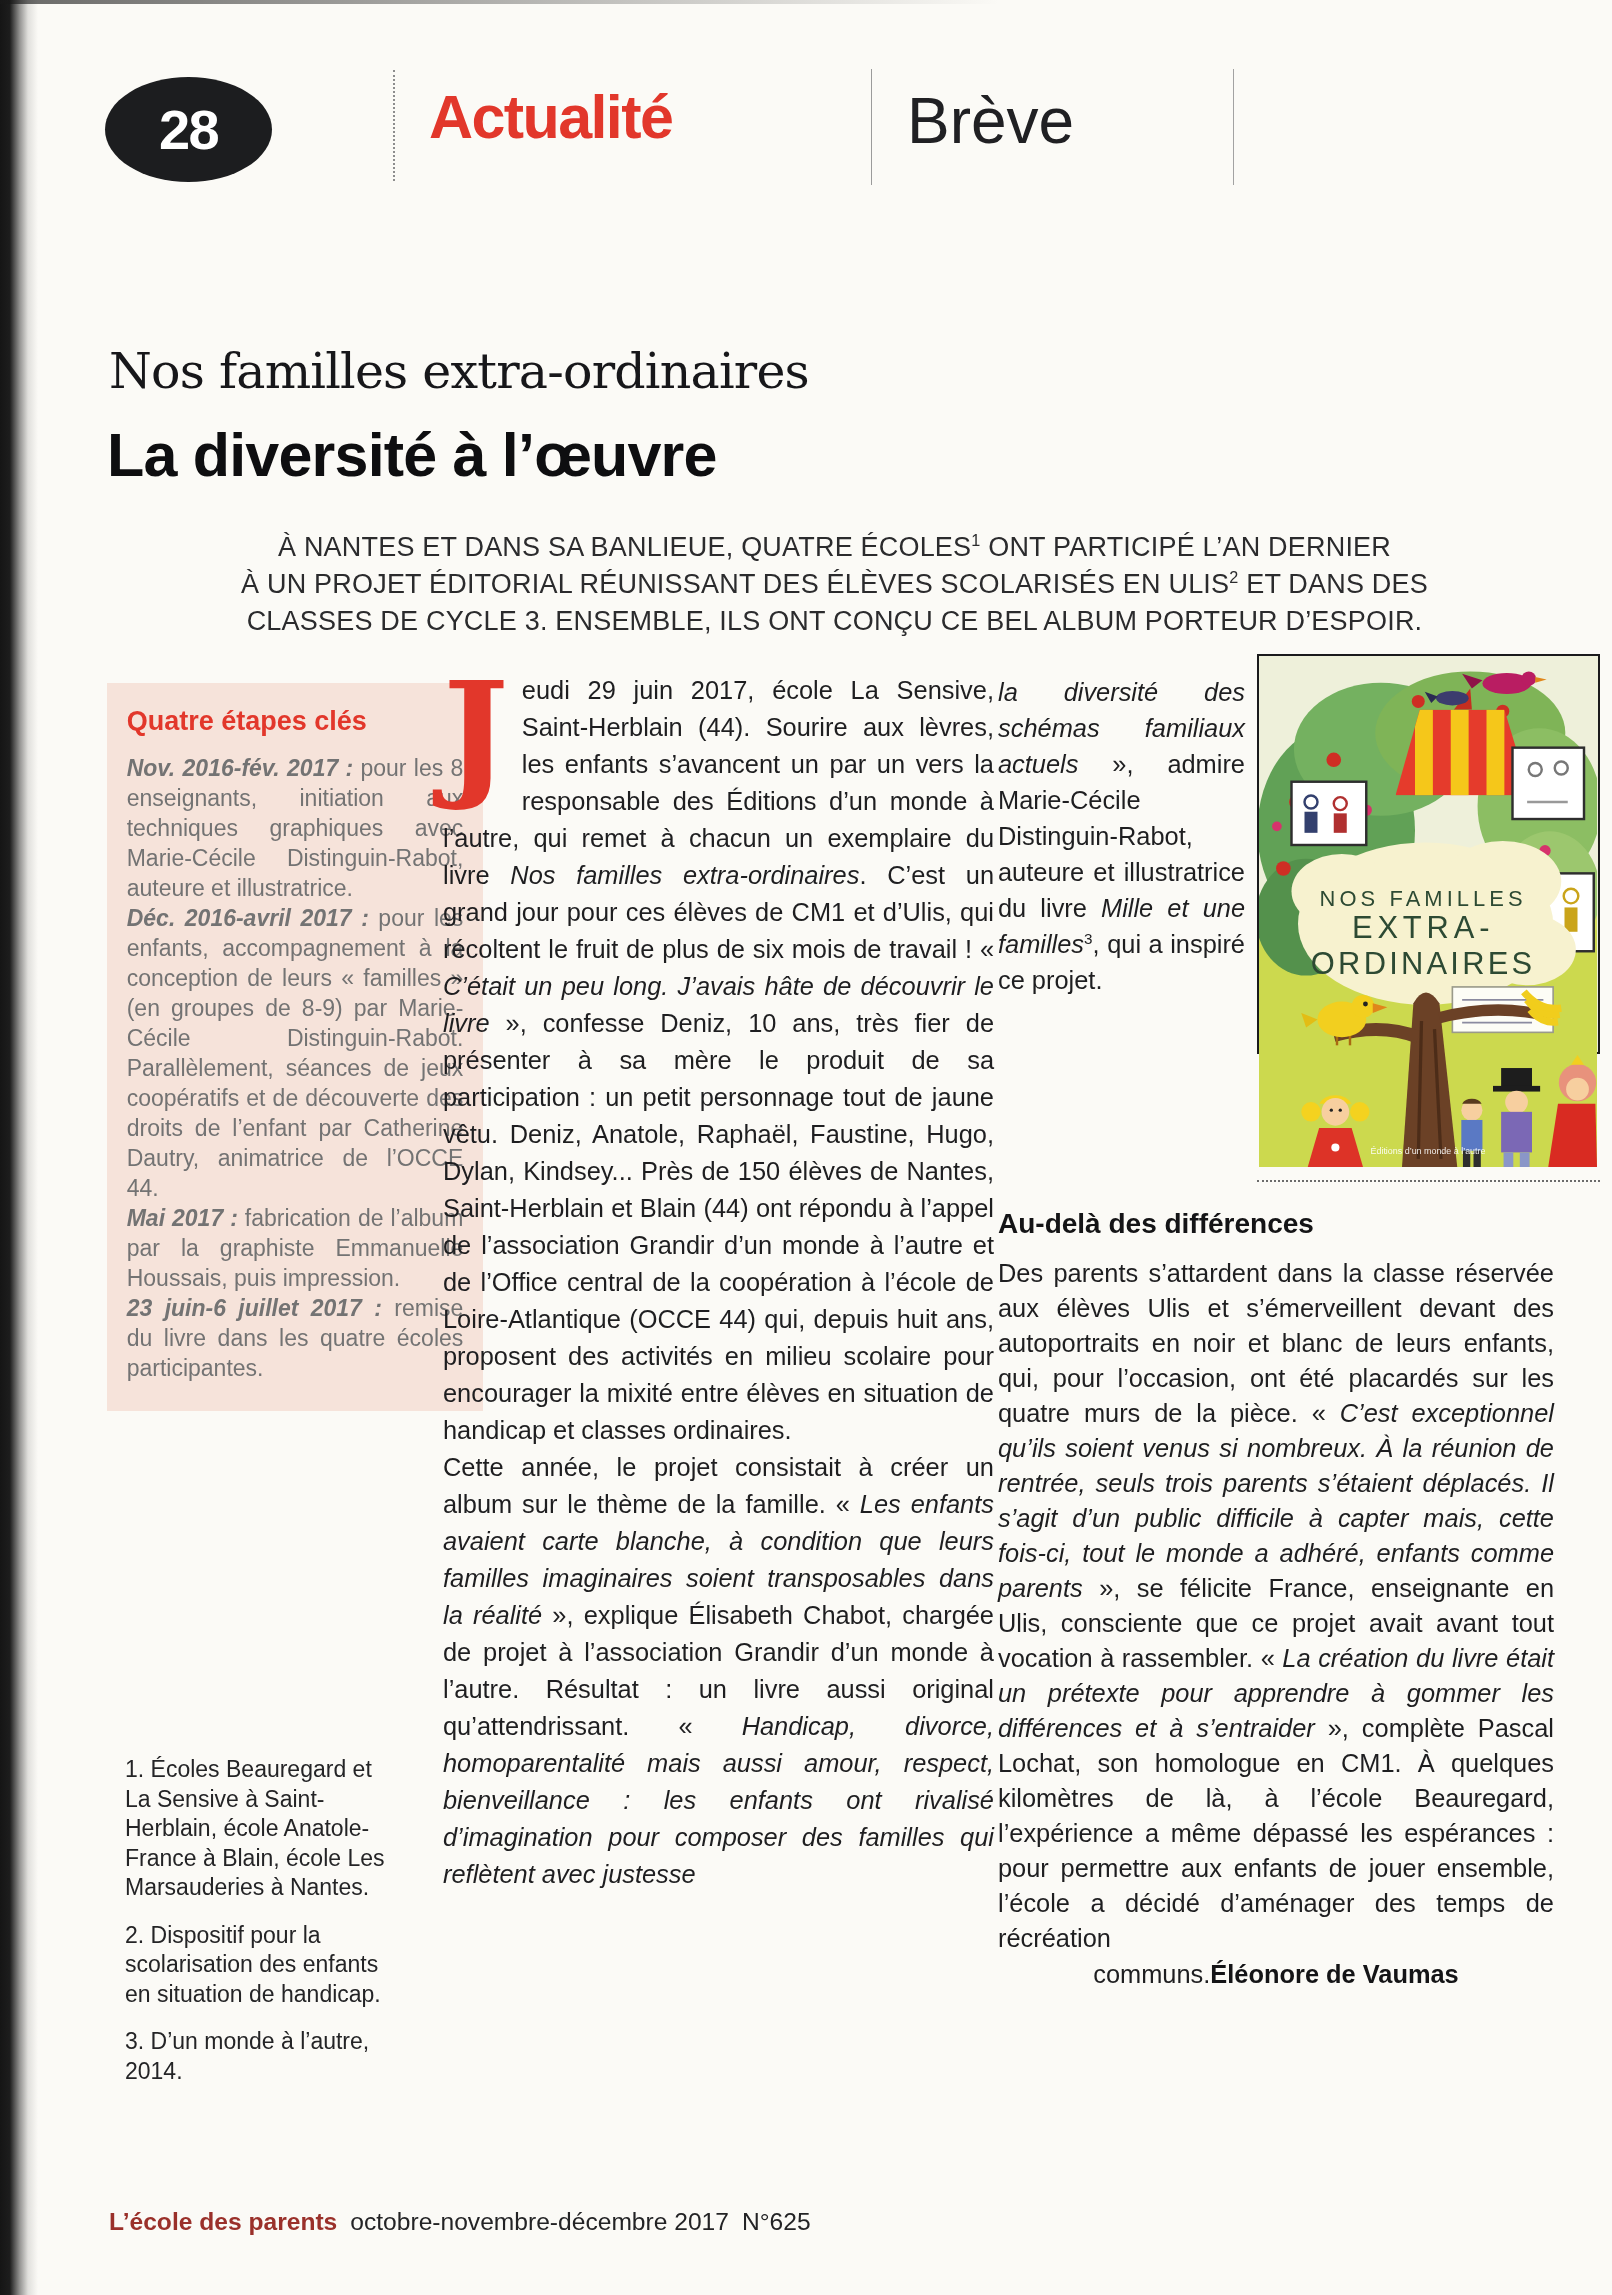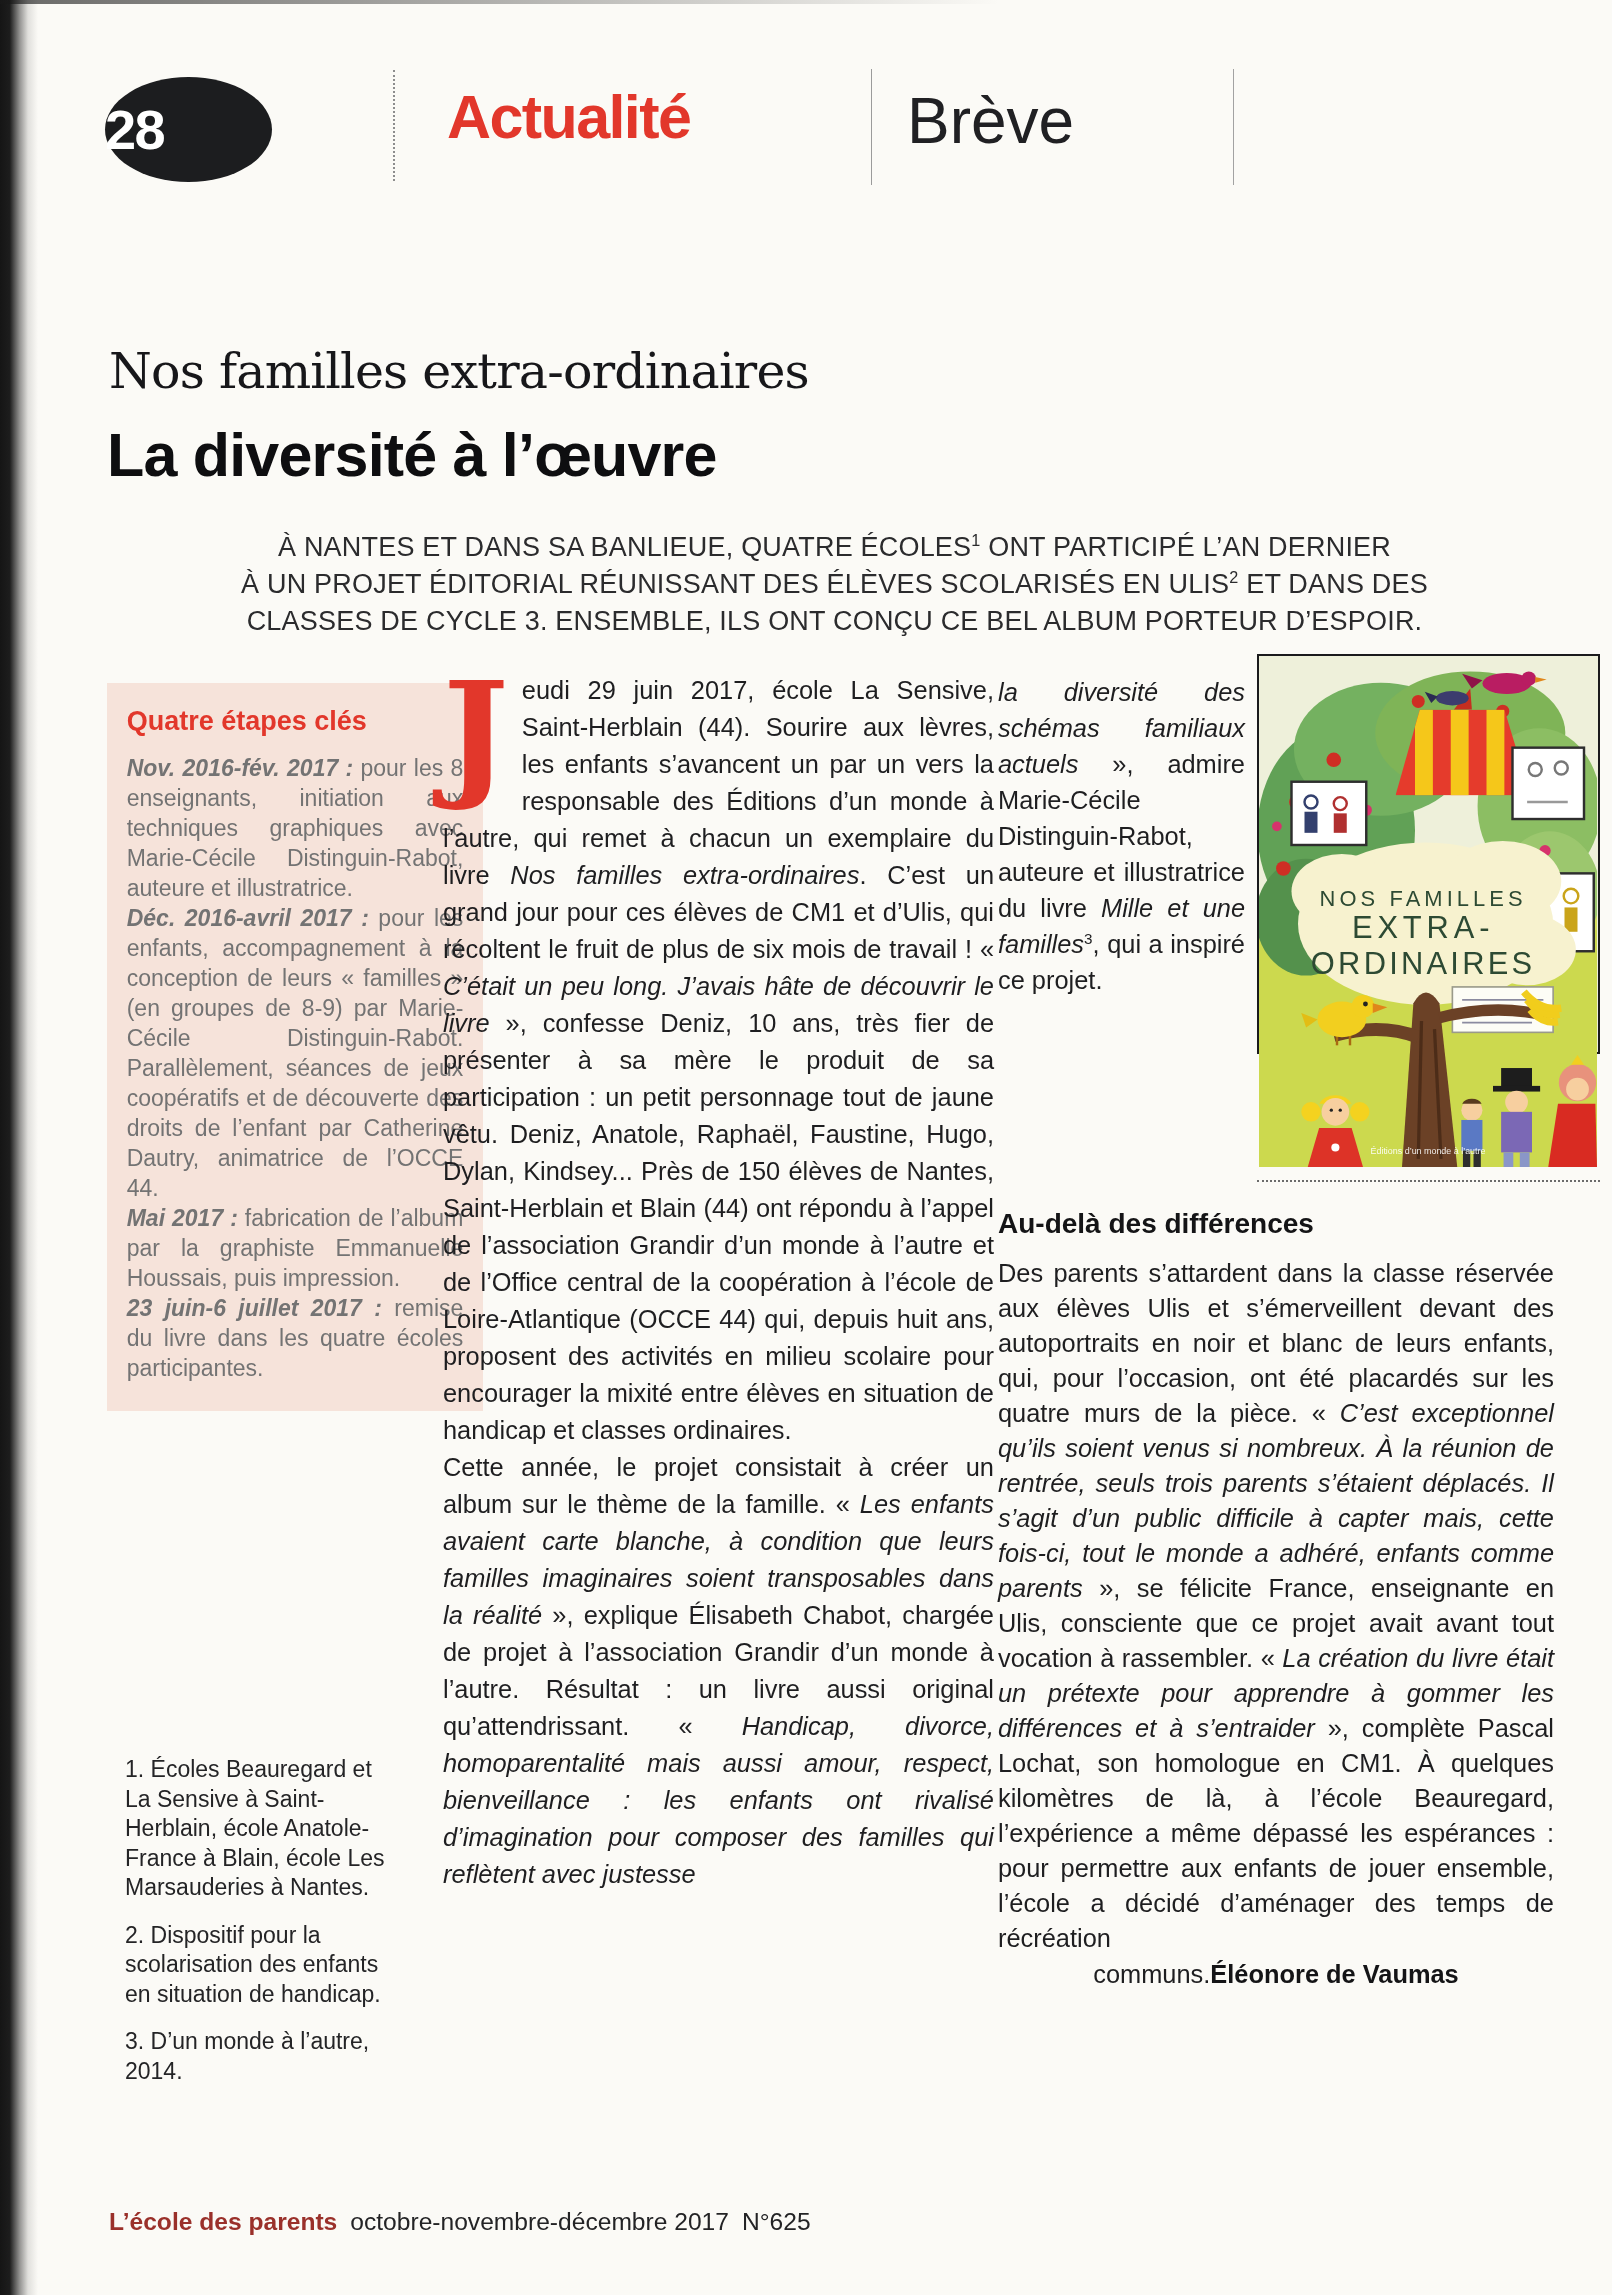--- a/index.html
+++ b/index.html
@@ -19,24 +19,24 @@
     font-family:"Liberation Sans",sans-serif;
     color:var(--body-ink);
   }
   
   .scan-edge-left{position:absolute;left:0;top:0;width:38px;height:100%;
     background:linear-gradient(to right,#151515 0,#1d1d1d 9.8px,rgba(45,45,45,.5) 19.7px,rgba(70,70,70,.15) 28px,transparent 38px);}
   .scan-edge-top{position:absolute;left:0;top:0;width:62%;height:4.1px;background:linear-gradient(to right,rgba(25,25,25,.65),transparent);}
 
   
   .page-badge{position:absolute;left:105px;top:77px;width:167px;height:105px;border-radius:50%;
-    background:#1c1d1f;color:#fff;display:flex;align-items:center;
+    background:#1c1d1f;color:#fff;display:flex;align-items:center;justify-content:center;
     font-size:56px;font-weight:bold;letter-spacing:-1.6px;}
   .rule-dotted-v{position:absolute;left:393px;top:70px;height:111px;width:0;border-left:2.5px dotted #8d8d8d;}
-  .section-label{position:absolute;left:447px;top:82px;font-size:61px;font-weight:bold;color:var(--red);letter-spacing:-1.6px;}
+  .section-label{position:absolute;left:429px;top:82px;font-size:61px;font-weight:bold;color:var(--red);letter-spacing:-1.6px;}
   .rule-v1{position:absolute;left:871px;top:69px;height:116px;width:0;border-left:1.6px solid #9b9b9b;}
   .rubric-label{position:absolute;left:897px;top:84px;font-family:Liberation Sans, sans-serif;font-size:64px;color:#202023;margin-left:10px;}
   .rule-v2{position:absolute;left:1233px;top:69px;height:116px;width:0;border-left:1.6px solid #a2a2a2;}
 
   
   .kicker{position:absolute;left:109px;top:343px;font-family:"DejaVu Serif",serif;font-size:49px;color:#17171a;letter-spacing:-0.8px;}
   .headline{position:absolute;left:107px;top:420px;font-size:61px;font-weight:bold;color:#0e0e10;letter-spacing:-0.8px;}
   .lead{position:absolute;left:109px;top:529px;width:1451px;font-size:27px;line-height:37px;color:#2b2b2d;letter-spacing:0.2px;text-align:center;}
   .lead sup{font-size:60%;line-height:0;}
 

